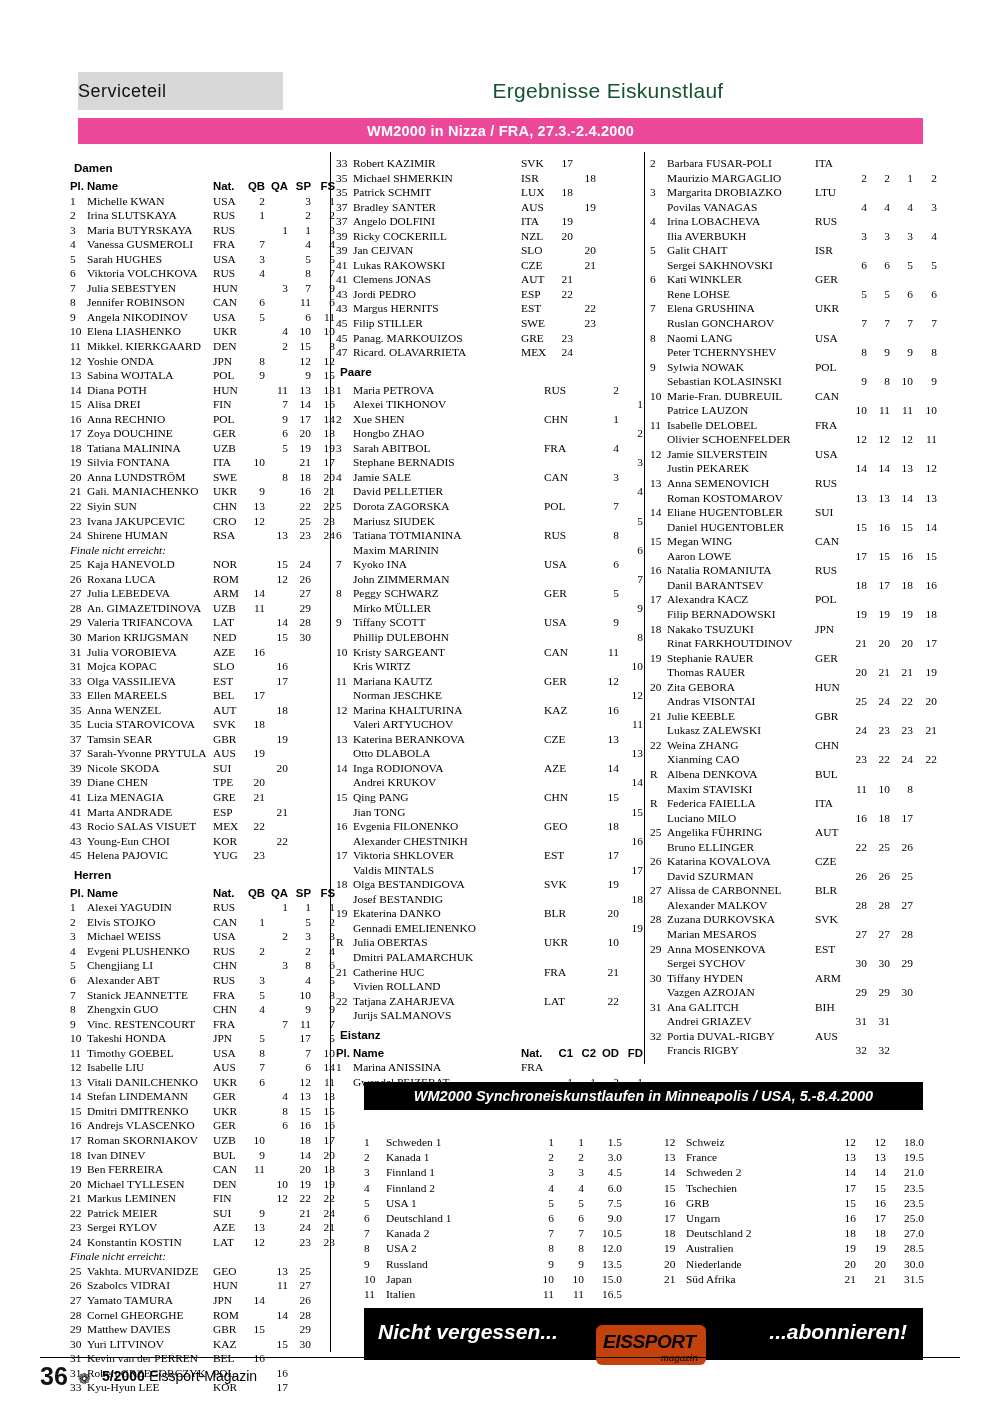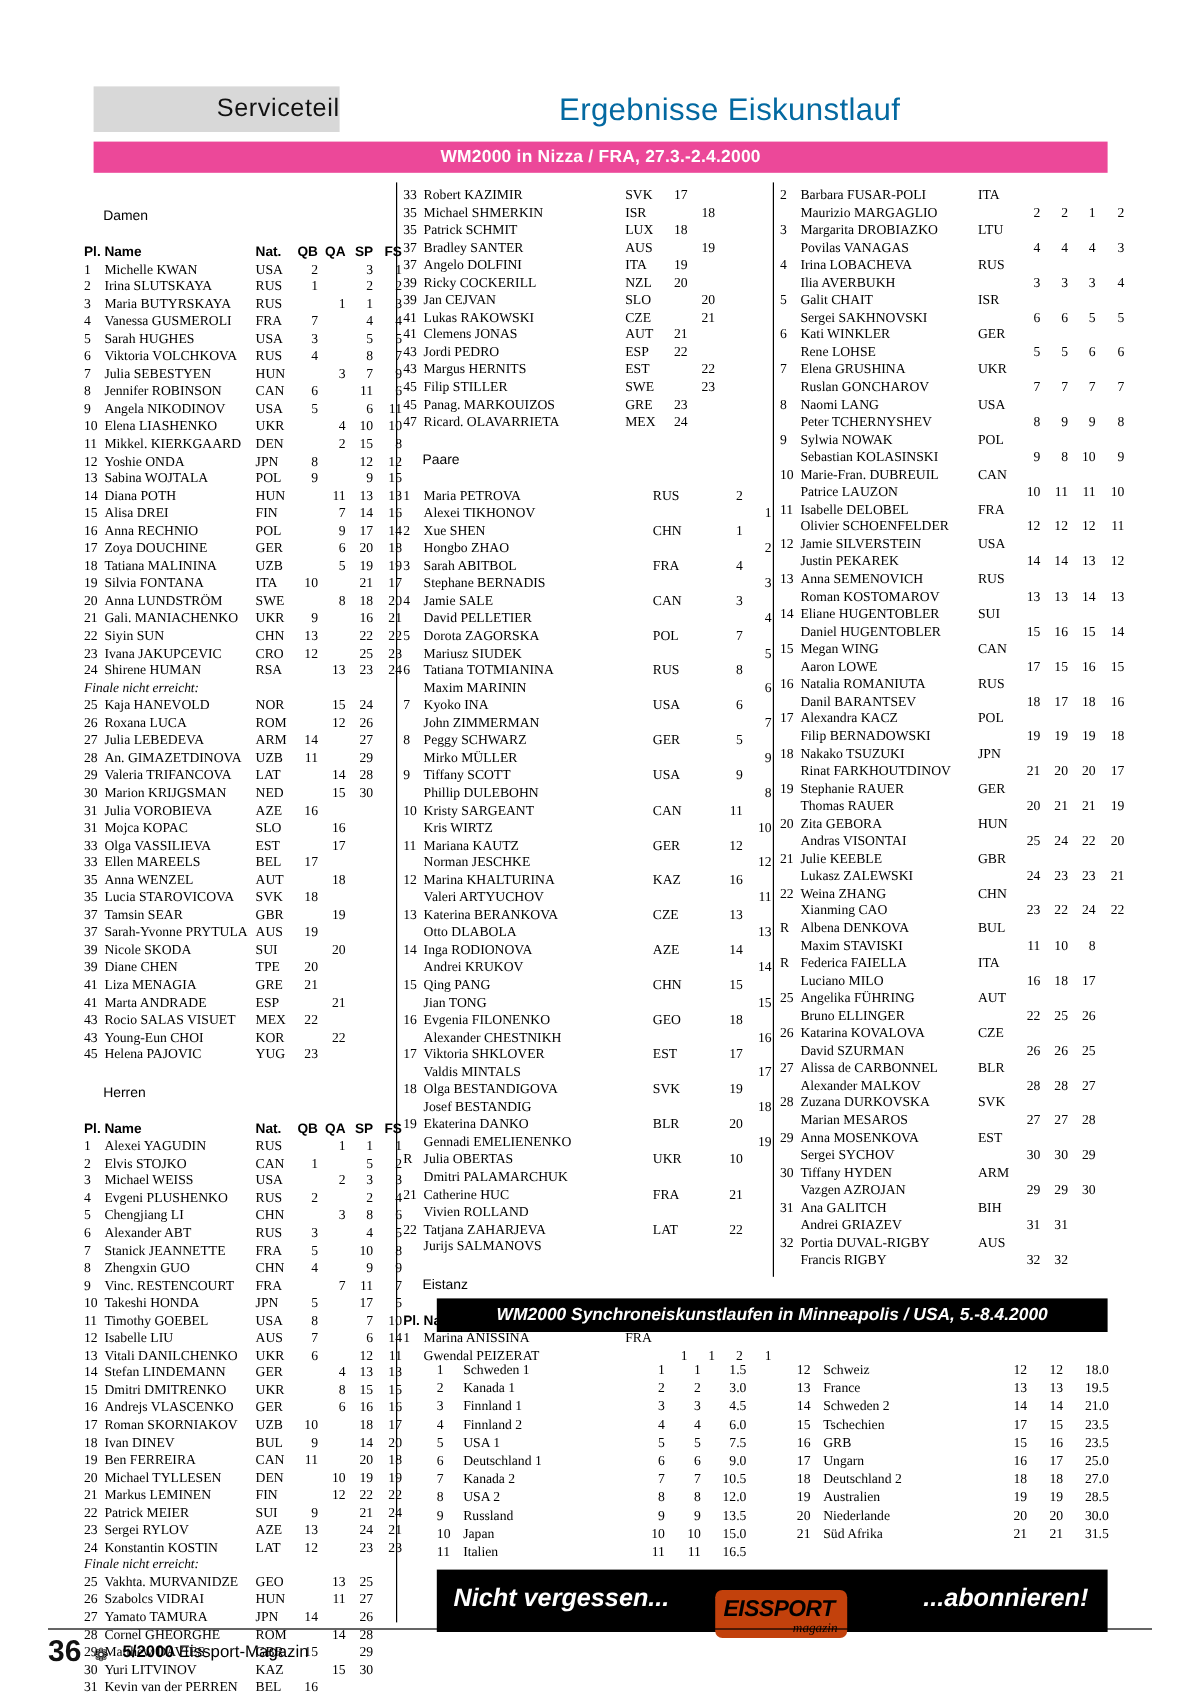--- a/index.html
+++ b/index.html
@@ -2,38 +2,38 @@
 <html><head>
 <meta charset="utf-8">
 <style>
   html,body{margin:0;padding:0;background:#ffffff;}
   body{width:1000px;height:1412px;font-family:"Liberation Serif",serif;color:#000;position:relative;}
   .page{position:absolute;left:0;top:0;width:1000px;height:1412px;overflow:hidden;}
 
   
   .hdr{position:absolute;left:78px;top:72px;width:845px;height:40px;}
   .hdr-left{position:absolute;left:0;top:0;width:205px;height:38px;background:#d8d8d8;}
-  .hdr-left span{display:block;text-align:right;line-height:38px;font-family:"Liberation Sans",sans-serif;font-size:21px;letter-spacing:.5px;color:#111;}
+  .hdr-left span{display:block;text-align:left;line-height:38px;font-family:"Liberation Sans",sans-serif;font-size:18px;letter-spacing:.5px;color:#111;}
   .hdr-right{position:absolute;left:215px;top:0;width:630px;height:38px;}
-  .hdr-right span{display:block;text-align:center;line-height:38px;font-family:"Liberation Sans",sans-serif;font-size:26px;letter-spacing:.3px;color:#0369a1;}
+  .hdr-right span{display:block;text-align:center;line-height:38px;font-family:"Liberation Sans",sans-serif;font-size:21px;letter-spacing:.3px;color:#14532d;}
 
   
   .titlebar{position:absolute;left:78px;top:118px;width:845px;height:26px;background:#ec4899;}
   .titlebar span{display:block;text-align:center;line-height:26px;color:#fff;font-family:"Liberation Sans",sans-serif;font-weight:bold;font-size:14.5px;letter-spacing:.2px;}
 
   
   .vrule{position:absolute;width:1px;background:#000;}
 
   
   .col{position:absolute;top:156px;font-size:11.4px;line-height:14.55px;}
   #col1{left:70px;width:268px;}
   #col2{left:336px;width:310px;}
   #col3{left:650px;width:290px;}
 
-  .sec-h{font-family:"Liberation Sans",sans-serif;font-weight:normal;font-size:11.6px;line-height:15px;margin:16px;}
+  .sec-h{font-family:"Liberation Sans",sans-serif;font-weight:bold;font-size:11.6px;line-height:15px;margin:4px;}
   .ital{font-style:italic;font-size:11.2px;line-height:14.55px;}
 
   table.res{border-collapse:collapse;width:100%;}
   table.res td{padding:0;font-size:11.4px;line-height:14.55px;vertical-align:top;white-space:nowrap;}
   .c-pl{width:17px;text-align:left;}
   .c-nm{text-align:left;}
   .c-nat{width:32px;text-align:left;}
   .c-n{width:20px;text-align:right;padding-right:3px !important;}
   .c-n2{width:21px;text-align:right;padding-right:3px !important;}
   .hdrrow td{font-family:"Liberation Sans",sans-serif;font-weight:bold;font-size:10.6px;}

